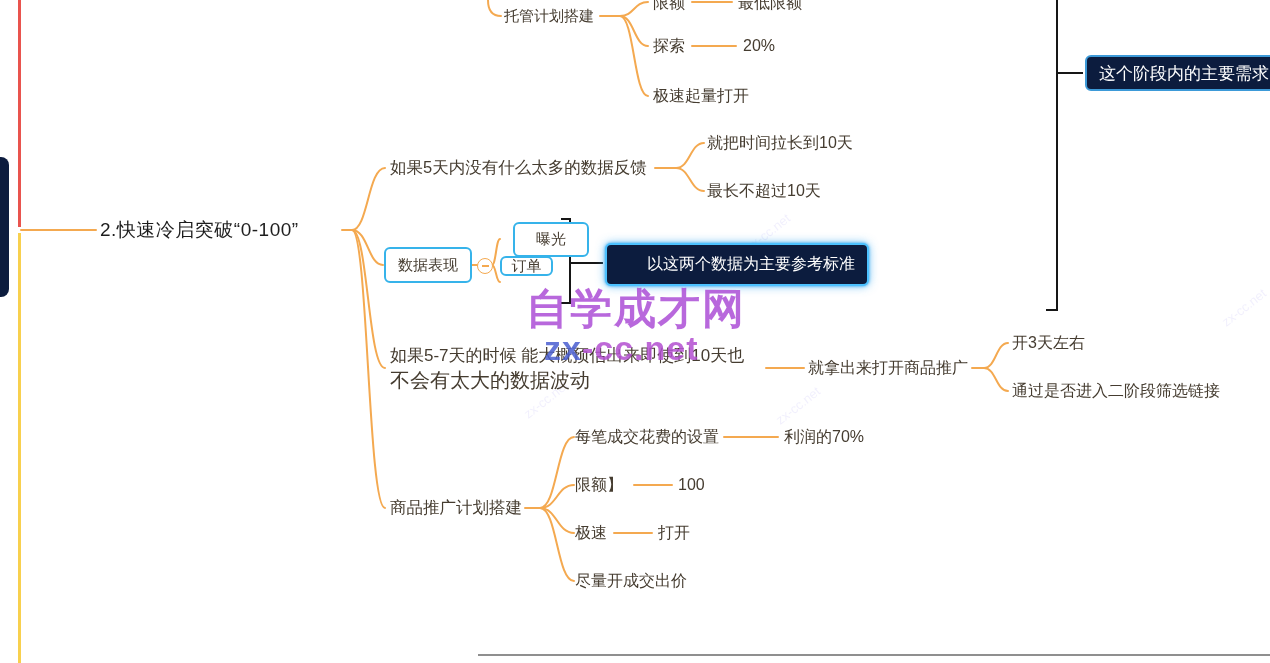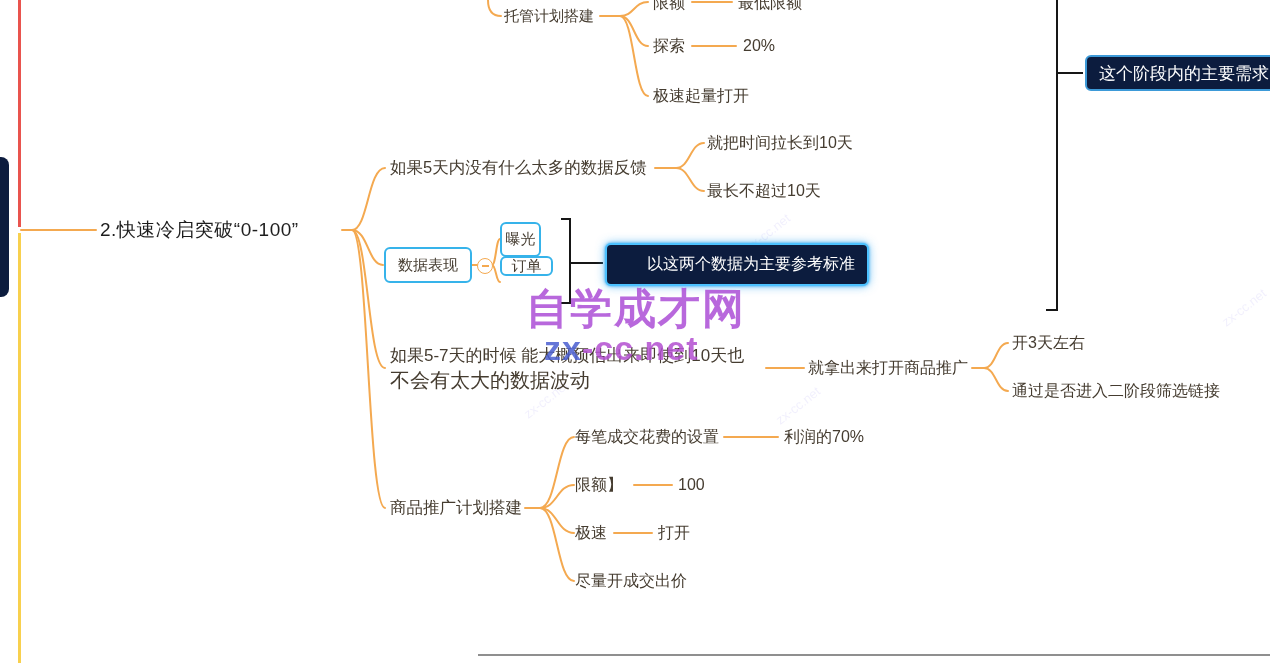--- a/index.html
+++ b/index.html
@@ -107,21 +107,21 @@
   <div class="label" style="left:653px;top:96px">极速起量打开</div>
 
   <div class="label" style="left:390px;top:168px;font-size:16.5px">如果5天内没有什么太多的数据反馈</div>
   <div class="label" style="left:707px;top:143px">就把时间拉长到10天</div>
   <div class="label" style="left:707px;top:191px">最长不超过10天</div>
 
   <div class="box blue" style="left:384px;top:247px;width:88px;height:36px">数据表现</div>
   <div class="toggle">
       <span class="toggle-minus"></span>
     </div>
-  <div class="box blue" style="left:500px;top:222px;width:41px;height:35px">曝光</div>
+  <div class="box blue" style="left:513px;top:222px;width:76px;height:35px">曝光</div>
   <div class="box blue" style="left:500px;top:256px;width:53px;height:20px">订单</div>
   <div class="box dark summary-box" style="left:605px;top:243px;width:264px;height:43px">以这两个数据为主要参考标准</div>
 
   <div class="label" style="left:390px;top:356px;font-size:17px">如果5-7天的时候 能大概预估出来即使到10天也</div>
   <div class="label" style="left:390px;top:380px;font-size:20px">不会有太大的数据波动</div>
   <div class="label" style="left:808px;top:368px">就拿出来打开商品推广</div>
   <div class="label" style="left:1012px;top:343px">开3天左右</div>
   <div class="label" style="left:1012px;top:391px">通过是否进入二阶段筛选链接</div>
 
   <div class="label" style="left:390px;top:508px;font-size:16.5px">商品推广计划搭建</div>

